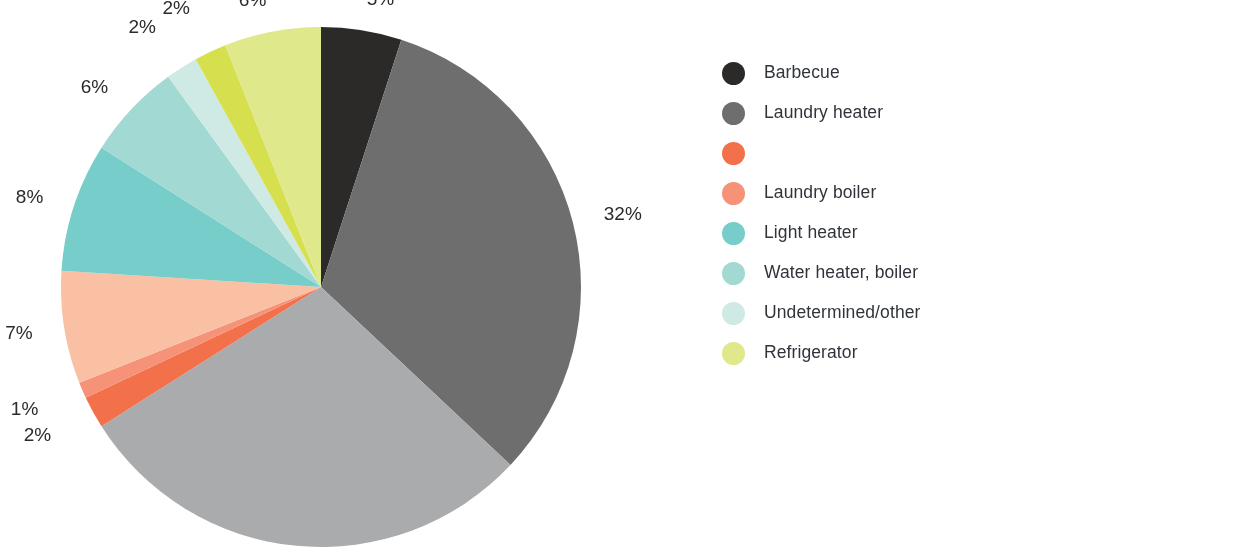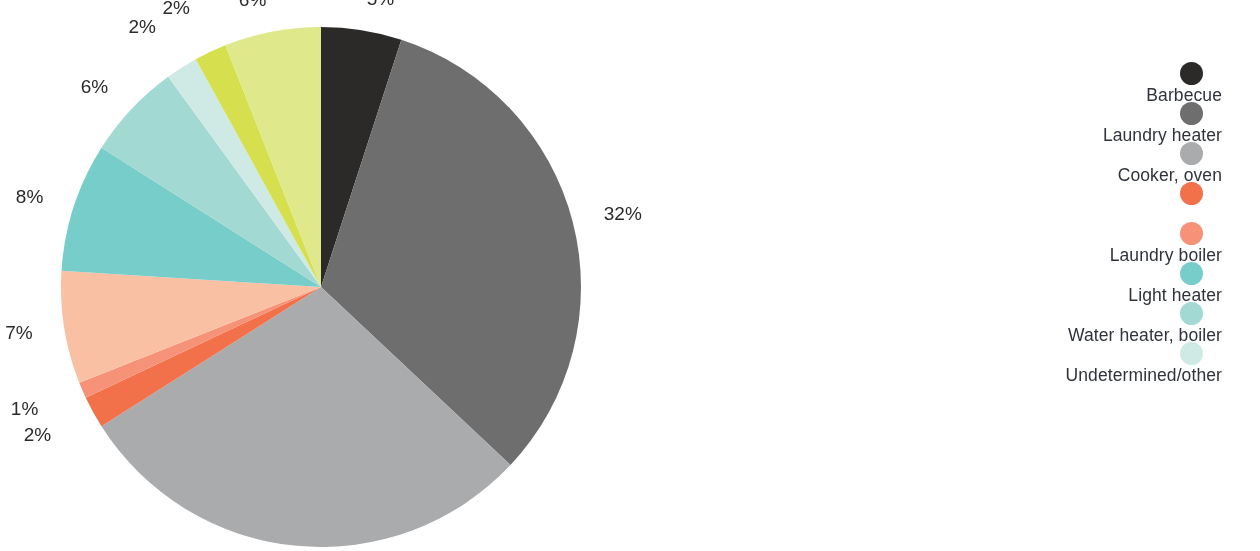--- a/index.html
+++ b/index.html
@@ -38,23 +38,22 @@
     fill: #2b2b2b;
   }
   #legend {
     position: absolute;
     left: 722px;
     top: 62px;
     width: 500px;
   }
   .legend-item {
     display: flex;
-    align-items: flex-end;
+    align-items: flex-start;
     height: 40px;
-    flex-direction: column;
   }
   .legend-swatch {
     width: 23px;
     height: 23px;
     border-radius: 50%;
     flex: 0 0 auto;
     margin-right: 19px;
   }
   .legend-label {
     font-family: "Liberation Sans", sans-serif;
@@ -103,37 +102,37 @@
   <div id="legend">
       <div class="legend-item">
         <span class="legend-swatch" style="background: rgb(43, 42, 40);"></span>
         <span class="legend-label">Barbecue</span>
       </div>
       <div class="legend-item">
         <span class="legend-swatch" style="background: rgb(110, 110, 110);"></span>
         <span class="legend-label">Laundry heater</span>
       </div>
       <div class="legend-item">
-        <span class="legend-swatch" style="background: rgb(170, 171, 173);"></span>
-        <span class="legend-label">Cooker, oven</span>
-      </div>
-      <div class="legend-item">
         <span class="legend-swatch" style="background: rgb(242, 112, 74);"></span>
       </div>
       <div class="legend-item">
         <span class="legend-swatch" style="background: rgb(245, 146, 119);"></span>
         <span class="legend-label">Laundry boiler</span>
       </div>
       <div class="legend-item">
         <span class="legend-swatch" style="background: rgb(119, 205, 201);"></span>
         <span class="legend-label">Light heater</span>
       </div>
       <div class="legend-item">
         <span class="legend-swatch" style="background: rgb(163, 217, 211);"></span>
         <span class="legend-label">Water heater, boiler</span>
       </div>
       <div class="legend-item">
         <span class="legend-swatch" style="background: rgb(207, 233, 229);"></span>
         <span class="legend-label">Undetermined/other</span>
       </div>
+      <div class="legend-item">
+        <span class="legend-swatch" style="background: rgb(223, 232, 138);"></span>
+        <span class="legend-label">Refrigerator</span>
+      </div>
     </div>
 
 </div>
 
 </body></html>

